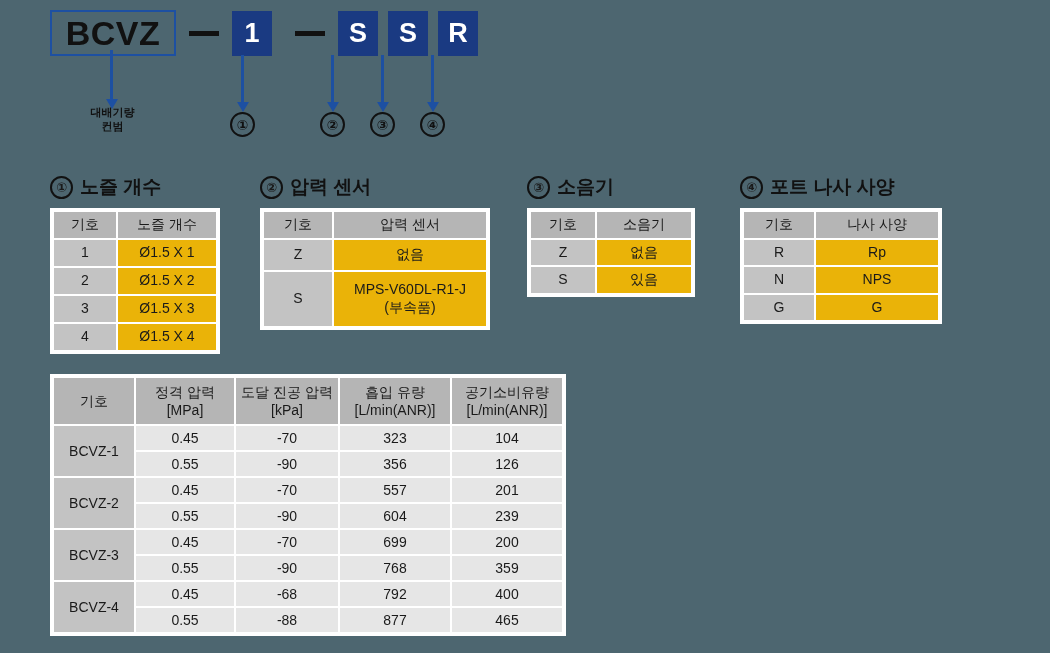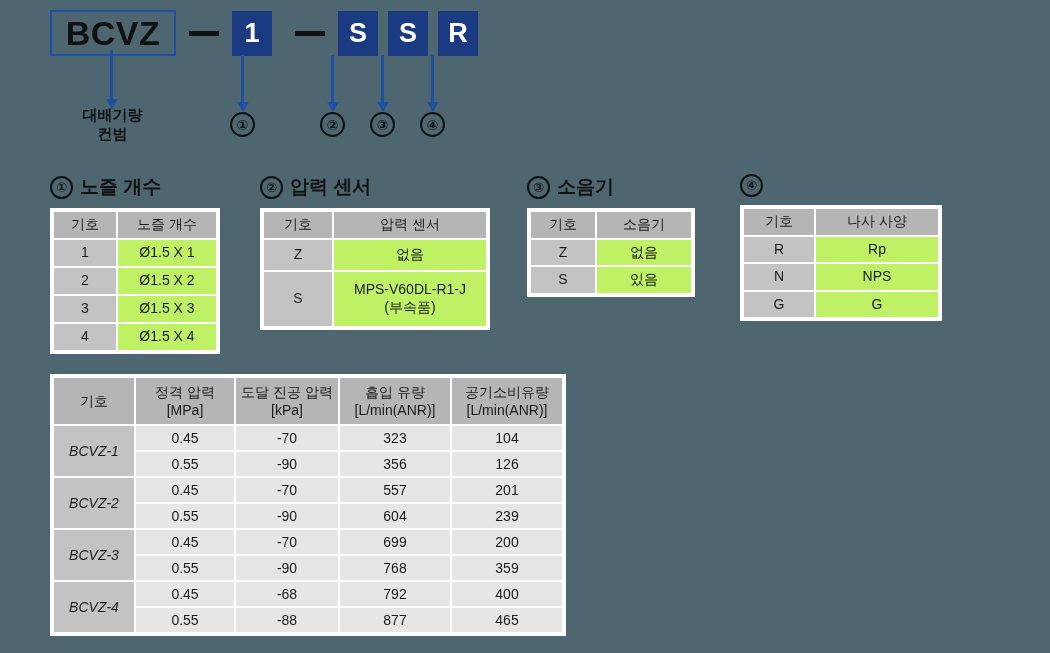--- a/index.html
+++ b/index.html
@@ -75,21 +75,21 @@
     border-top: 10px solid #1d50a2;
   }
 
   
   #bcvz-caption {
     position: absolute;
     left: 60px;
     top: 106px;
     width: 105px;
     text-align: center;
-    font-size: 15px;
+    font-size: 11px;
     font-weight: bold;
     line-height: 1.25;
     color: #111111;
   }
 
   
   .circ-marker {
     position: absolute;
     width: 25px;
     height: 25px;
@@ -143,21 +143,21 @@
     padding: 2px;
   }
   table.spec th,
   table.spec td {
     font-size: 14px;
     font-weight: normal;
     color: #1a1a1a;
     text-align: center;
     vertical-align: middle;
     padding: 4px 6px;
-    background: #bef264;
+    background: #eab308;
     line-height: 1.25;
   }
   table.spec th {
     background: #b5b5b5;
   }
   table.spec td.key {
     background: #c3c3c3;
   }
 
   
@@ -181,21 +181,21 @@
     font-size: 14px;
     font-weight: normal;
     color: #1a1a1a;
     text-align: center;
     vertical-align: middle;
     background: #e6e6e6;
     line-height: 1.3;
     height: 22px;
   }
   table.big th { background: #b5b5b5; height: 44px; }
-  table.big td.key { background: #c3c3c3; font-style: italic; }
+  table.big td.key { background: #c3c3c3; }
   table.big .c-key { width: 78px; }
   table.big .c-d1 { width: 96px; }
   table.big .c-d2 { width: 100px; margin-left: 44px; }
   table.big .c-d3 { width: 108px; }
   table.big .c-d4 { width: 108px; }
 </style>
 </head>
 <body>
 
 <div id="code-row">
@@ -298,20 +298,21 @@
       <td class="key">S</td>
       <td>있음</td>
     </tr>
   </tbody>
     </table>
 </div>
 
 <div class="section" style="left:740px; top:174px;">
   <div class="sec-head">
     <span class="circ">④</span>
+    <span class="title">포트 나사 사양</span>
   </div>
   <table class="spec t4">
     <tbody>
         <tr>
       <th class="c-sym">기호</th>
       <th class="c-val">나사 사양</th>
     </tr>
     <tr>
       <td class="key">R</td>
       <td>Rp</td>

